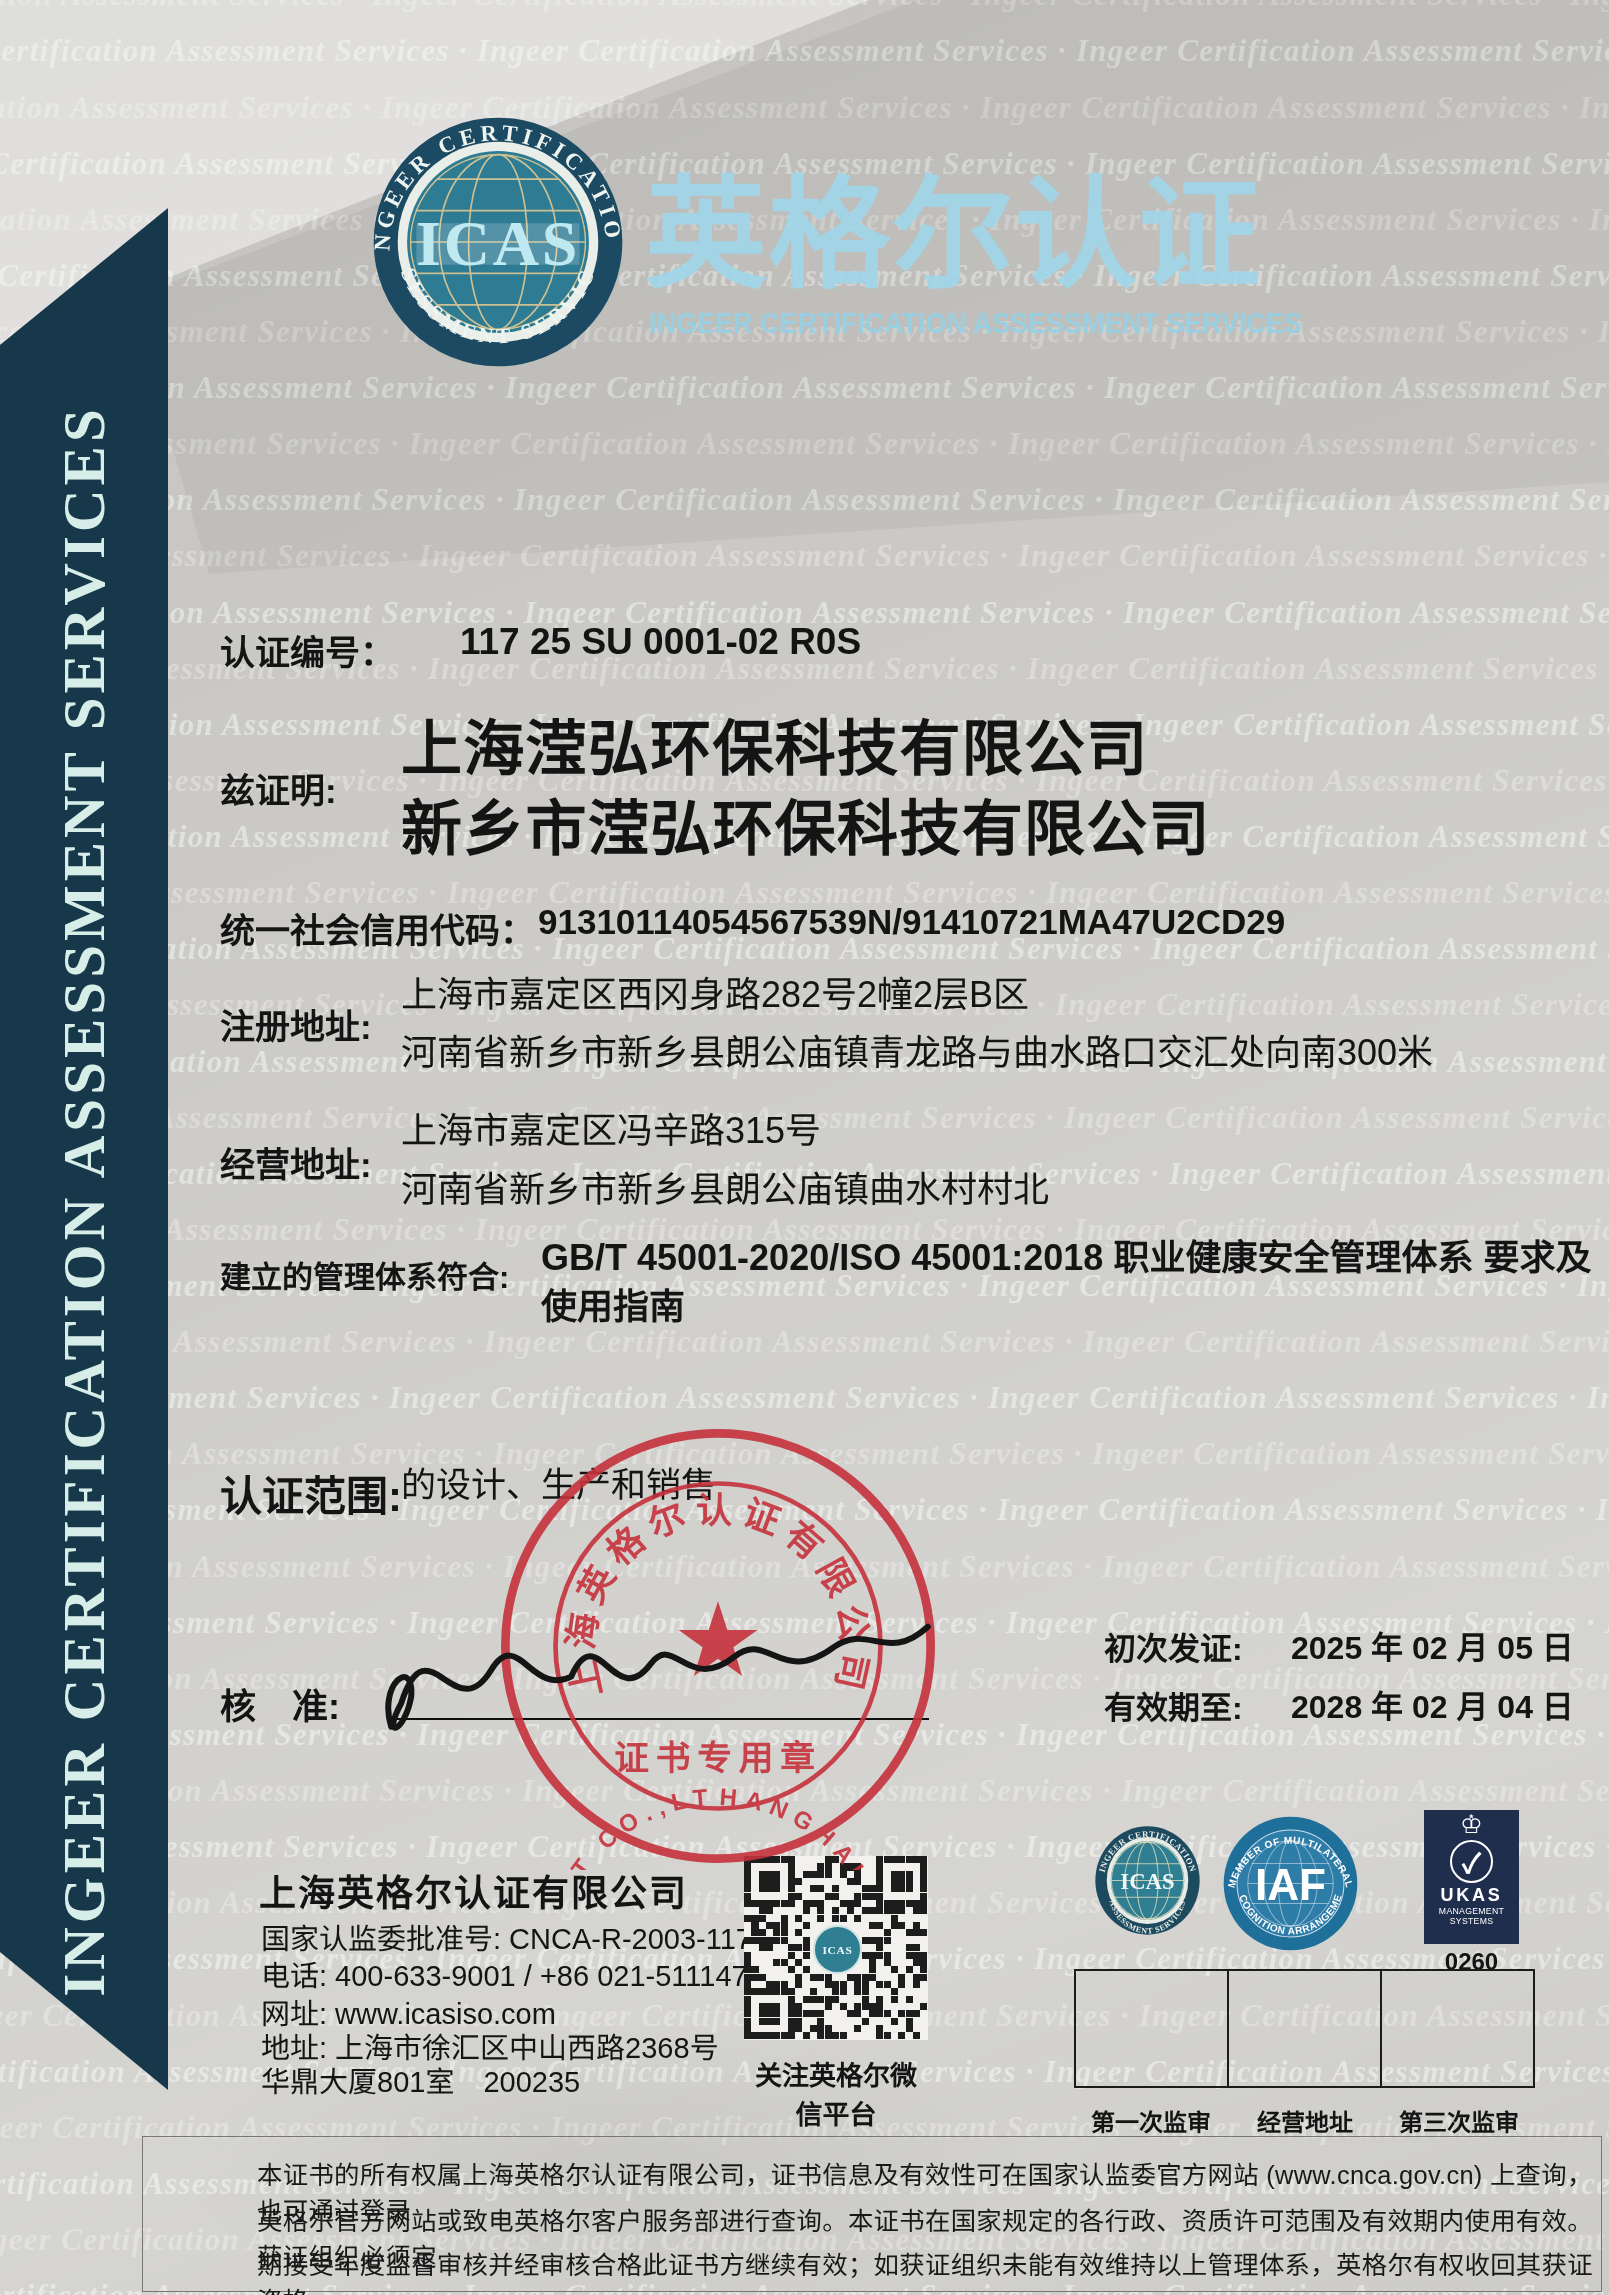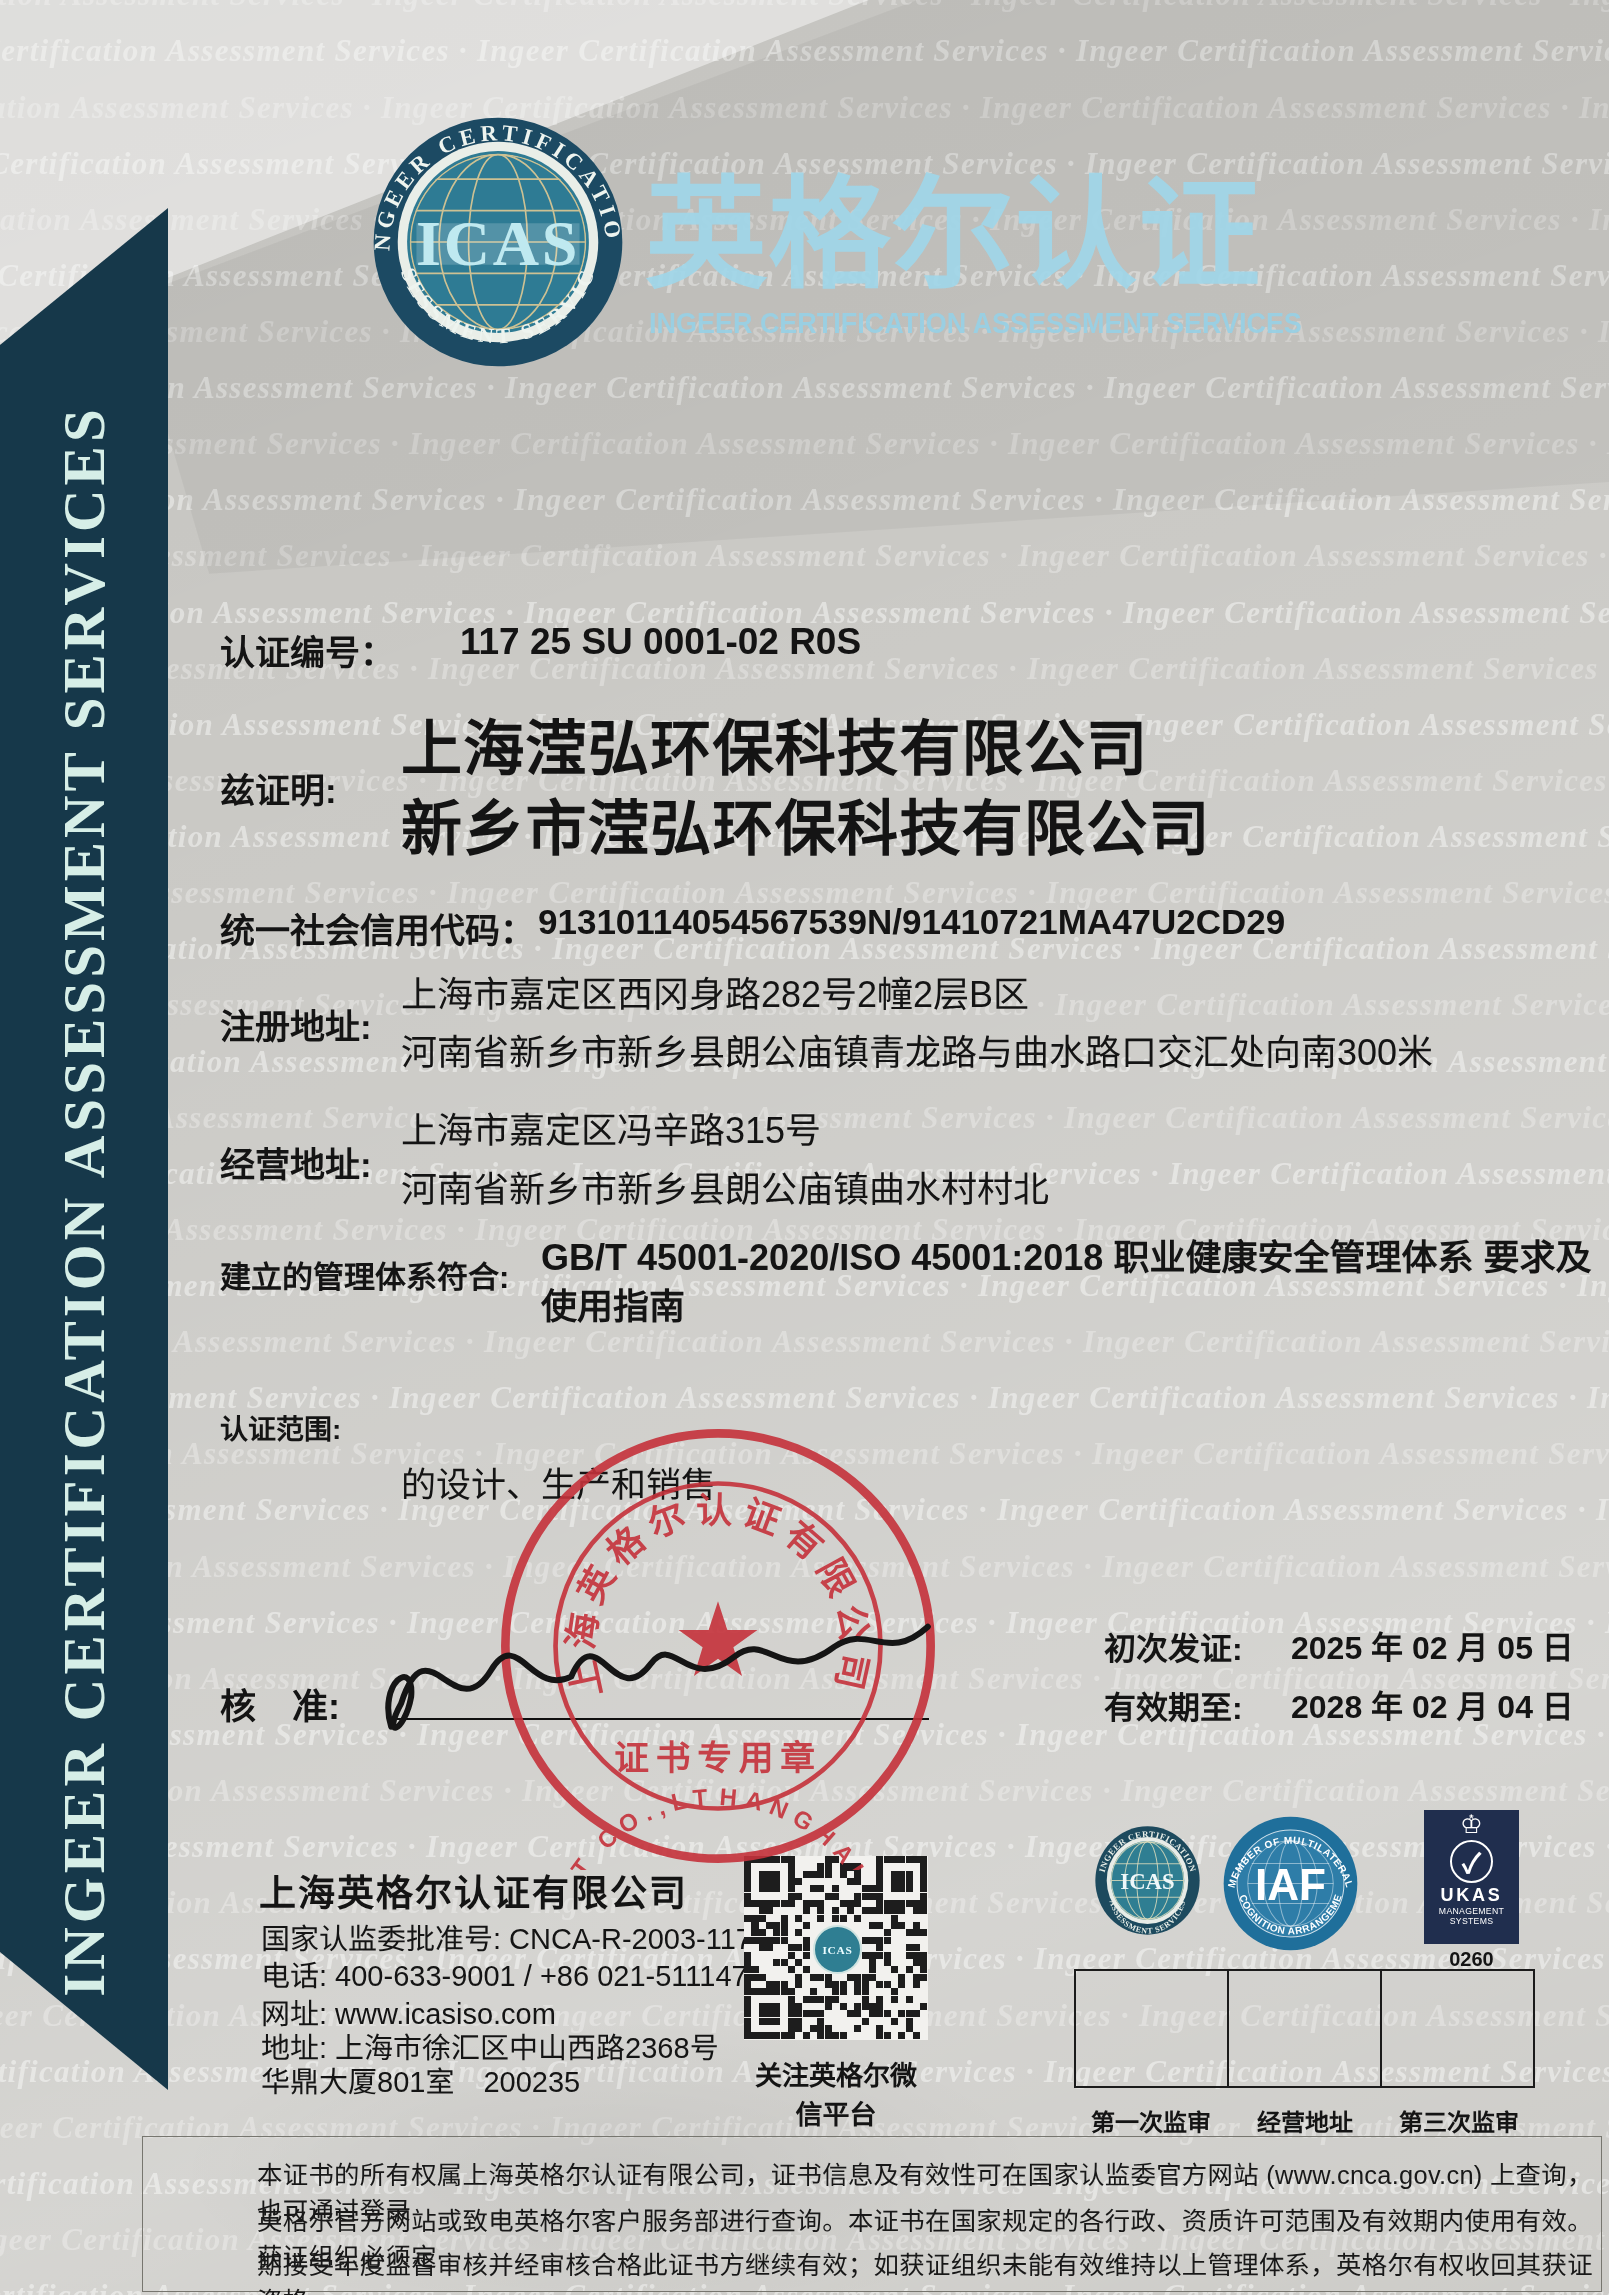--- a/index.html
+++ b/index.html
@@ -150,21 +150,21 @@
   <div class="abs" style="left:401px;top:1023px;z-index:4;font-size:36px;">河南省新乡市新乡县朗公庙镇青龙路与曲水路口交汇处向南300米</div>
 
   <div class="abs lbl" style="left:220px;top:1136px;z-index:4;font-size:35px;">经营地址:</div>
   <div class="abs" style="left:401px;top:1101px;z-index:4;font-size:36px;">上海市嘉定区冯辛路315号</div>
   <div class="abs" style="left:401px;top:1160px;z-index:4;font-size:36px;">河南省新乡市新乡县朗公庙镇曲水村村北</div>
 
   <div class="abs lbl" style="left:220px;top:1252px;z-index:4;font-size:31px;">建立的管理体系符合:</div>
   <div class="abs" style="left:541px;top:1228px;z-index:4;font-size:36px;font-weight:600;">GB/T 45001-2020/ISO 45001:2018 职业健康安全管理体系 要求及</div>
   <div class="abs" style="left:541px;top:1277px;z-index:4;font-size:36px;font-weight:600;">使用指南</div>
 
-  <div class="abs lbl" style="left:220px;top:1407px;z-index:4;font-size:28px;">认证范围:</div>
+  <div class="abs lbl" style="left:220px;top:1462px;z-index:4;font-size:42px;">认证范围:</div>
   <div class="abs" style="left:401px;top:1456px;z-index:4;font-size:35px;">的设计、生产和销售</div>
 
   <div class="abs lbl" style="left:220px;top:1677px;z-index:4;font-size:36px;">核　准:</div>
   <div class="abs" style="left:395px;top:1718px;width:534px;height:2px;background:#101010;z-index:4;"></div>
 
   <svg class="abs" style="left:494px;top:1422px;z-index:5;opacity:.9;" width="448" height="448" viewBox="0 0 670 670">
     <defs>
       <path id="stampRing" d="M335,573 A238,238 0 1 1 334.7,573"></path>
       <path id="stampCn" d="M216,477 A185,185 0 1 1 454,477"></path>
     </defs>
@@ -554,21 +554,21 @@
     <text x="104" y="128" text-anchor="middle" font-size="66" font-weight="bold" fill="#fff">IAF</text>
   </svg>
 
   <div class="ukas">
     <div class="ukas-crown">♔</div>
     <div class="ukas-circle">✓</div>
     <div class="ukas-name">UKAS</div>
     <div class="ukas-sub">MANAGEMENT</div>
     <div class="ukas-sub">SYSTEMS</div>
   </div>
-  <div class="abs" style="left:1424px;top:1948px;width:95px;text-align:center;z-index:4;font-size:20px;font-weight:600;">0260</div>
+  <div class="abs" style="left:1424px;top:1948px;width:95px;text-align:center;z-index:4;font-size:24px;font-weight:600;">0260</div>
 
   <div class="audit-table">
     <div class="audit-cell"></div>
     <div class="audit-cell"></div>
     <div class="audit-cell"></div>
   </div>
   <div class="abs" style="left:1074px;top:2103px;width:154px;text-align:center;z-index:4;font-size:24px;font-weight:600;">第一次监审</div>
   <div class="abs" style="left:1228px;top:2103px;width:154px;text-align:center;z-index:4;font-size:24px;font-weight:600;">经营地址</div>
   <div class="abs" style="left:1382px;top:2103px;width:154px;text-align:center;z-index:4;font-size:24px;font-weight:600;">第三次监审</div>
 

